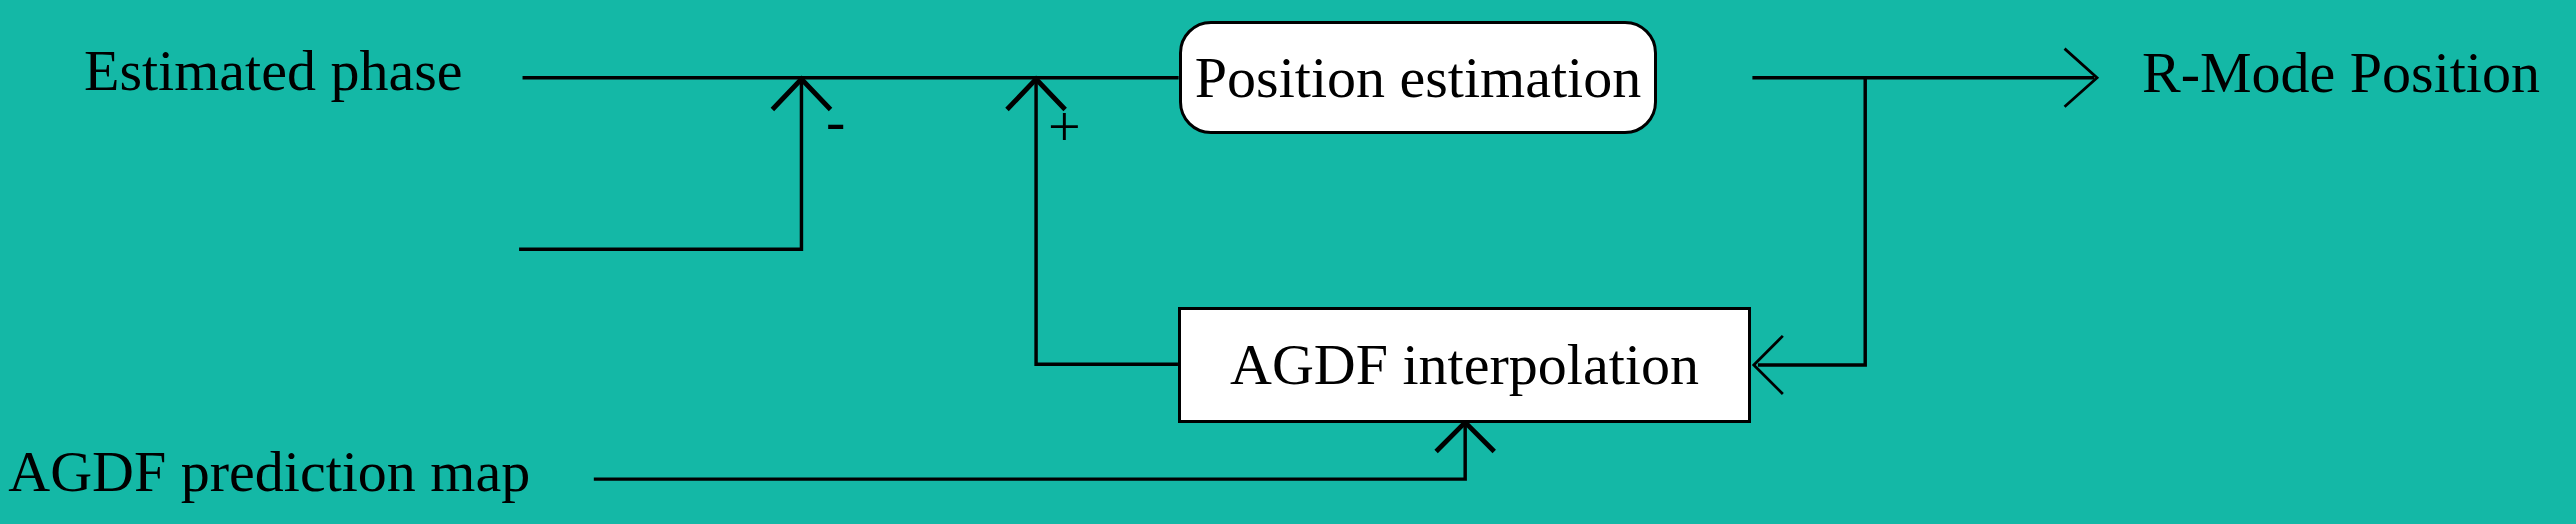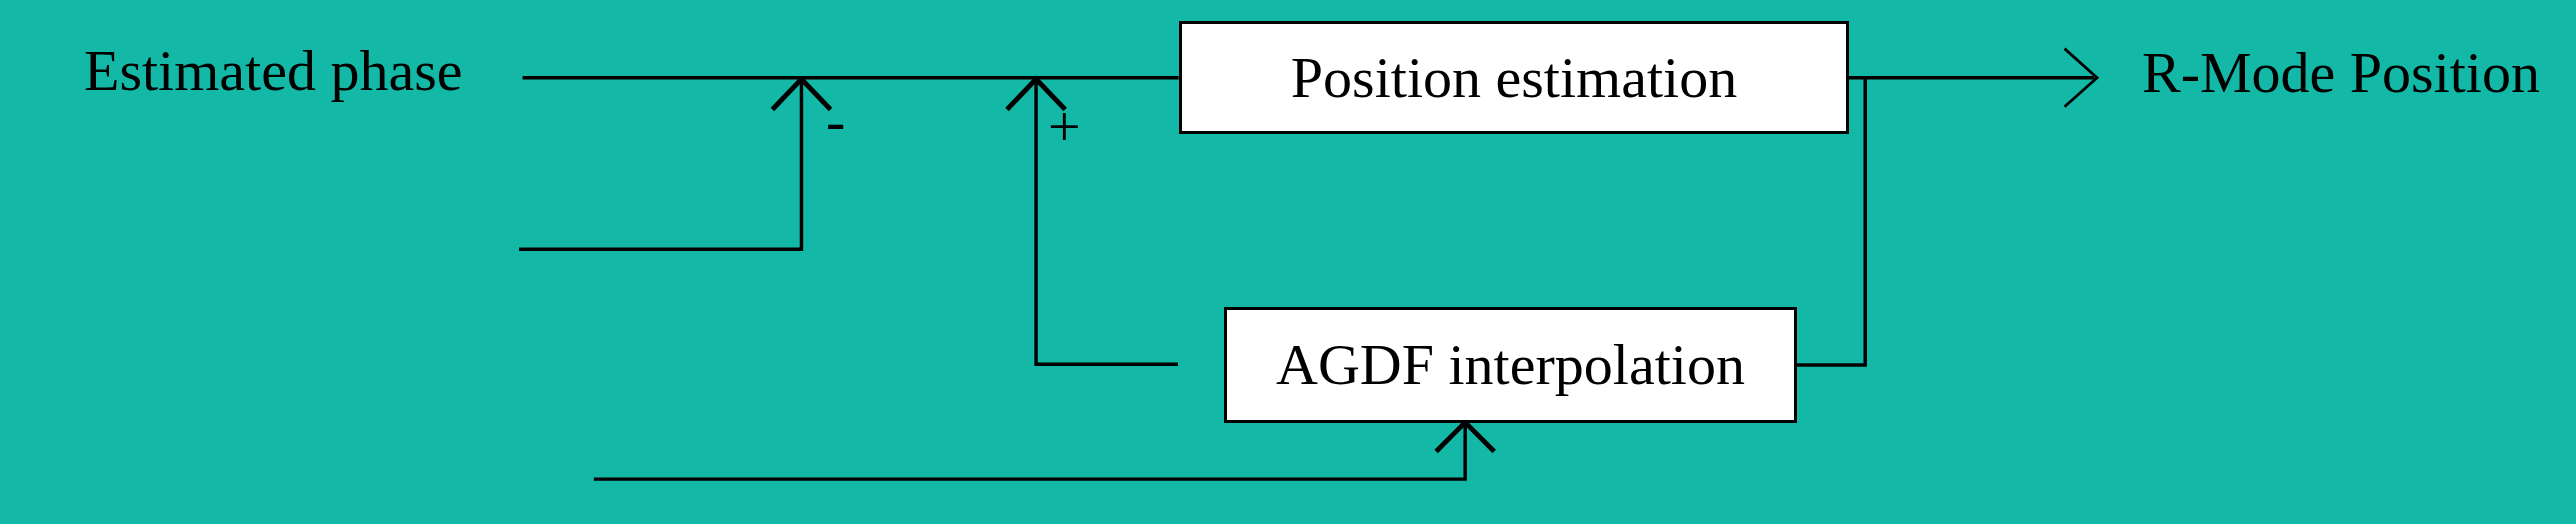--- a/index.html
+++ b/index.html
@@ -79,29 +79,30 @@
     <path class="wire" d="M2695 114 V527 H2540"></path>
     <path class="head-thin" d="M2576 485 L2534 527 L2576 569"></path>
 
     <path class="wire" d="M858 692 H2117 V614"></path>
     <path class="head-thick" d="M2075 652 L2117 610 L2159 652"></path>
   </svg>
 
   <div class="label" style="left:84px; top:42px;">Estimated phase</div>
 
 
+  <div class="label" style="left:8.3px; top:443px;">AGDF prediction map</div>
 
   <div class="label" style="left:2142px; top:44px;font-family:Liberation Serif, serif;">R-Mode Position</div>
 
   <span class="operator" style="left:826px; top:92px;">-</span>
 
   <span class="operator" style="left:1048px; top:98px;">+</span>
 
-  <div class="node" style="left:1179px; top:21px; width:670px; height:113px;">
+  <div class="node" style="left:1179px; top:21px; width:478px; height:113px;border-radius:32px;">
     <span>Position estimation</span>
   </div>
 
-  <div class="node" style="left:1178px; top:307px; width:573px; height:116px;margin-left:46px;">
+  <div class="node" style="left:1178px; top:307px; width:573px; height:116px;">
     <span>AGDF interpolation</span>
   </div>
 
 </div>
 
 
 </body></html>

